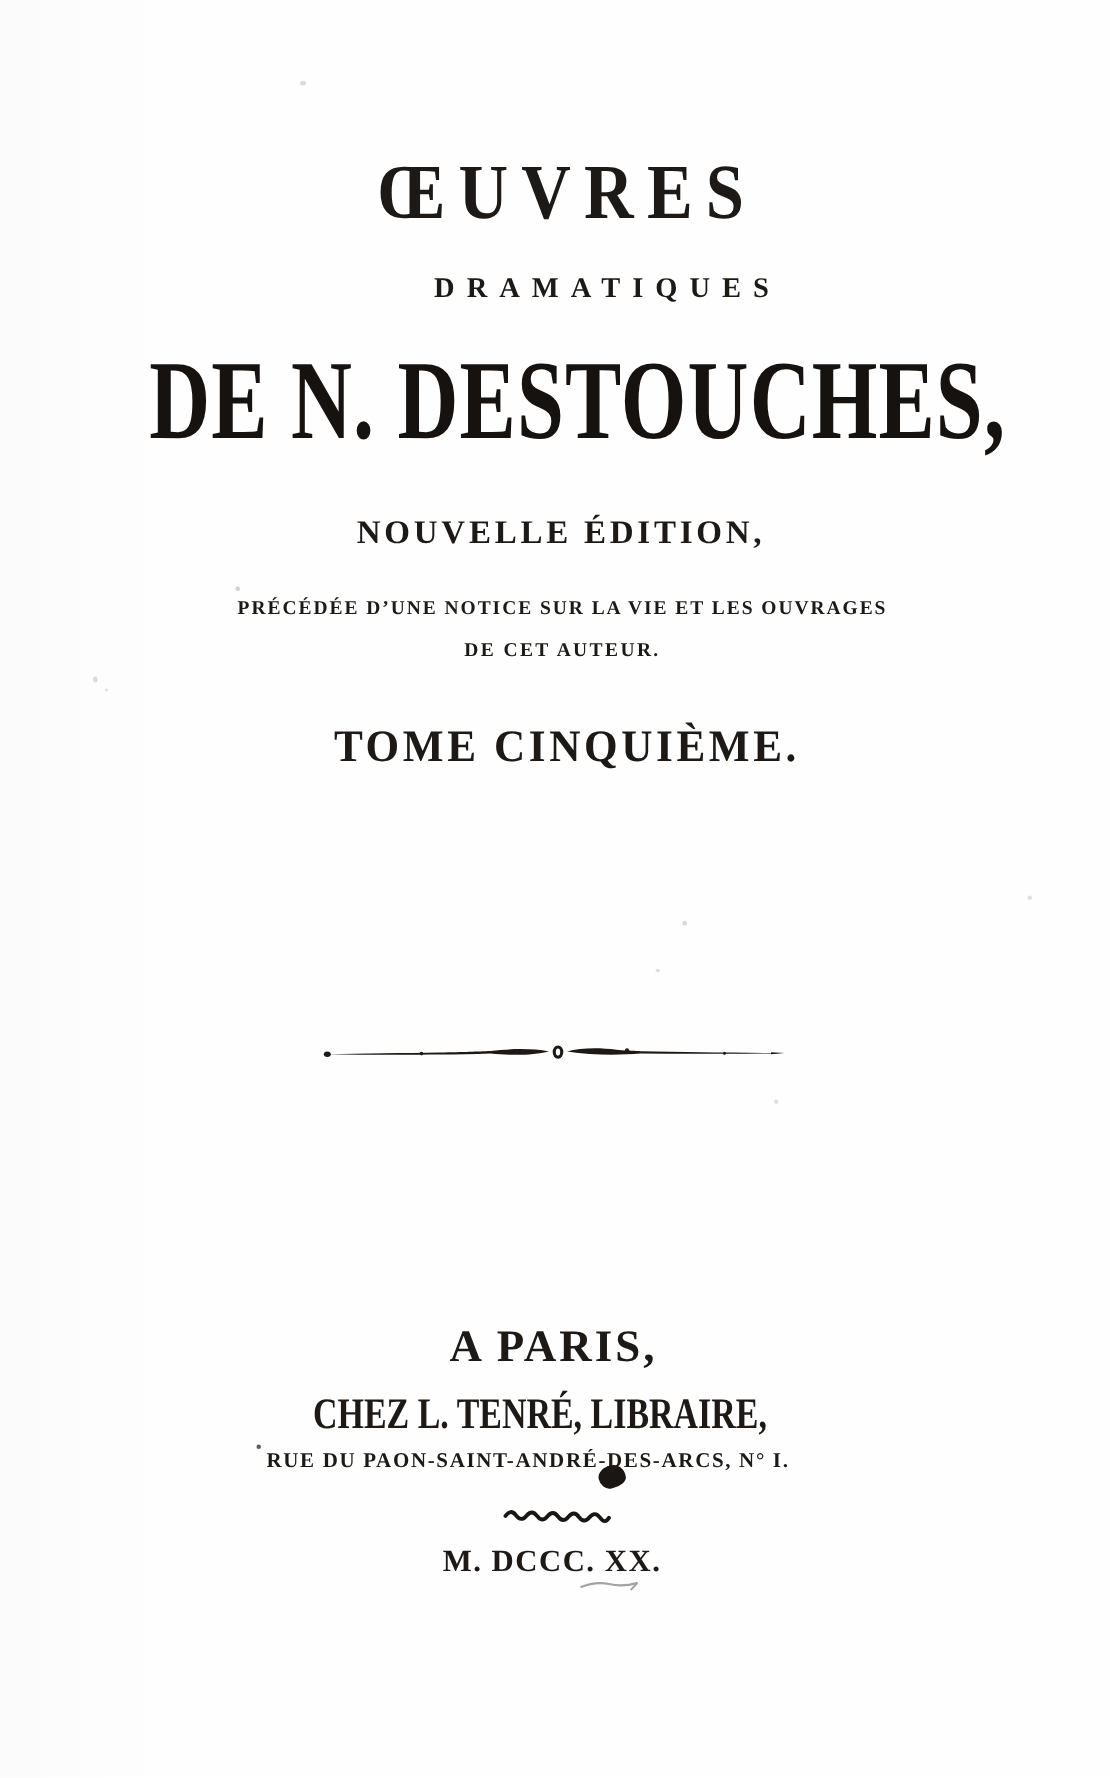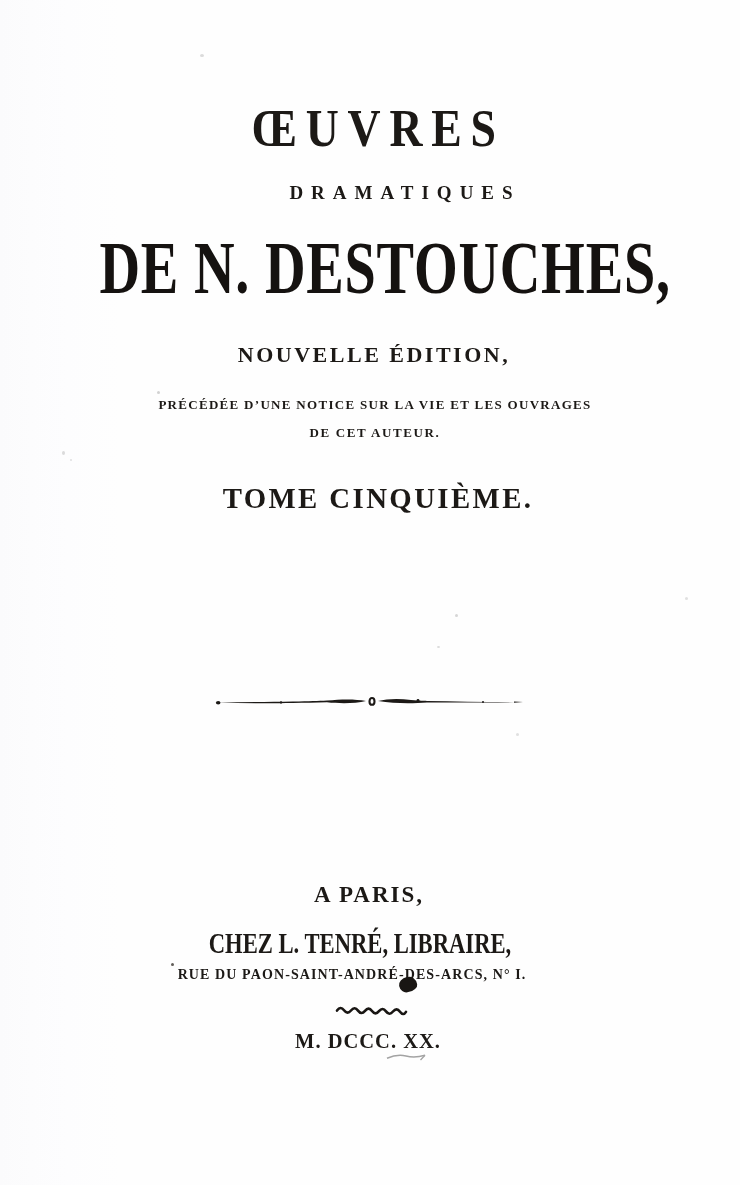--- a/index.html
+++ b/index.html
@@ -18,21 +18,21 @@
     text-align:center;line-height:1;white-space:nowrap;
     font-weight:bold;color:#1c1916;
   }
   .oeuvres    {top:103px;font-size:52px;letter-spacing:10px;transform:translateX(8px) scaleX(0.88);}
   .dramatiques{top:183px;font-size:19px;letter-spacing:8px;transform:translateX(35px);}
   .destouches {top:230px;font-size:75px;letter-spacing:1px;transform:translateX(7px) scaleX(0.75);color:#151210;}
   .nouvelle   {top:344px;font-size:22px;letter-spacing:2.5px;transform:translateX(4px);}
   .precedee   {top:398px;font-size:13px;letter-spacing:1.3px;transform:translateX(5px);}
   .auteur     {top:426px;font-size:13px;letter-spacing:1.6px;transform:translateX(5px);}
   .tome       {top:483px;font-size:30px;letter-spacing:2.5px;transform:translateX(8px) scaleX(0.96);}
-  .paris      {top:883px;font-size:23px;letter-spacing:2px;transform:translateX(-1px);}
+  .paris      {top:883px;font-size:30px;letter-spacing:2px;transform:translateX(-1px);}
   .chez       {top:929px;font-size:29px;letter-spacing:0px;transform:translateX(-10px) scaleX(0.78);}
   .rue        {top:968px;font-size:14px;letter-spacing:1.1px;transform:translateX(-18px);}
   .datey      {top:1031px;font-size:20.5px;letter-spacing:1px;transform:translateX(-2px);}
   .ornament{position:absolute;}
   .divider{left:215px;top:694px;}
   .squiggle{left:335px;top:1004px;transform:rotate(1.5deg);}
   .pencil{left:385px;top:1049px;}
   .blot{
     position:absolute;left:399px;top:977px;width:18px;height:15px;
     background:#191613;border-radius:55% 45% 60% 40%/50% 60% 40% 55%;

